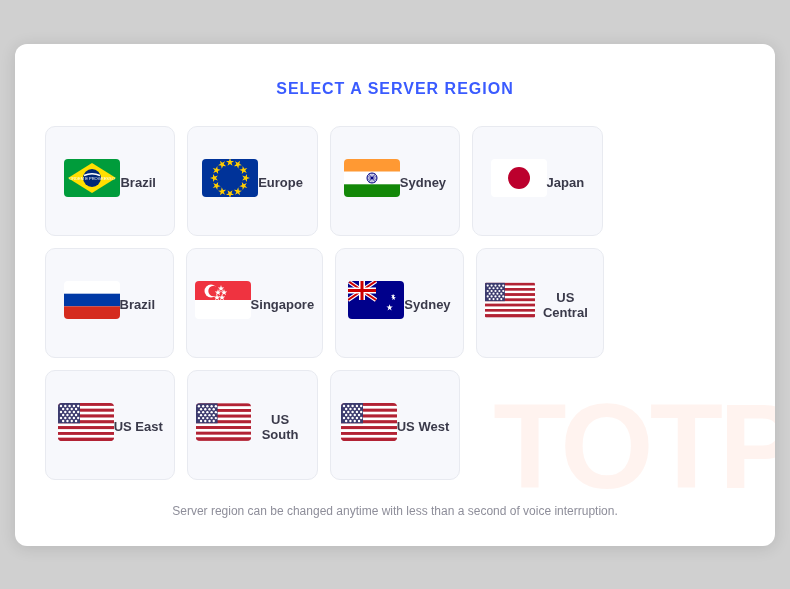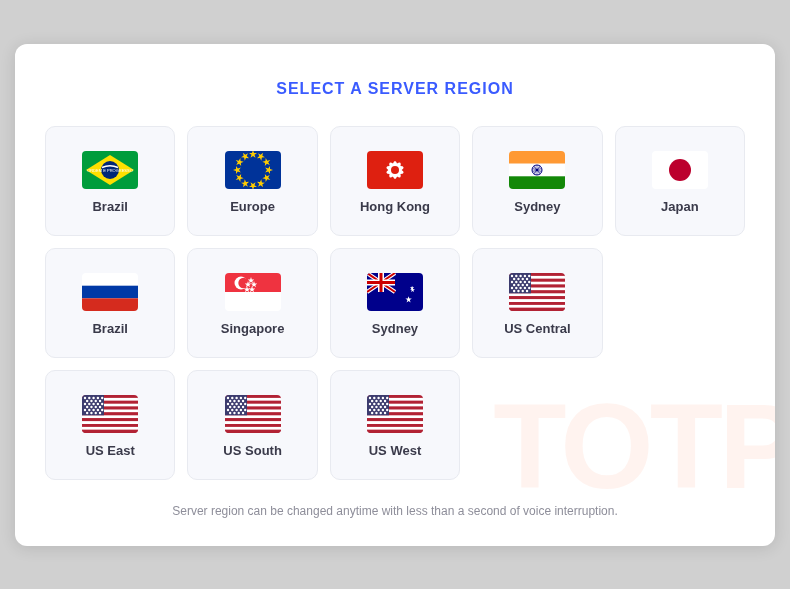--- a/index.html
+++ b/index.html
@@ -57,21 +57,21 @@
       grid-template-columns: repeat(5, 1fr);
       gap: 12px;
       margin-bottom: 20px;
     }
 
     .region-card {
       background: #f7f8fc;
       border: 1.5px solid #e8eaf0;
       border-radius: 10px;
       display: flex;
-      flex-direction: column;
+      flex-direction: row;
       align-items: center;
       justify-content: center;
       padding: 18px 8px 14px;
       cursor: pointer;
       transition: border-color 0.2s, box-shadow 0.2s;
       min-height: 110px;
     }
 
     .flag {
       width: 56px;
@@ -151,38 +151,20 @@
             <polygon points="28,7 29,10 32,10 29.5,11.8 30.5,14.8 28,13 25.5,14.8 26.5,11.8 24,10 27,10" transform="rotate(240,28,19) translate(0,-8)"></polygon>
             <polygon points="28,7 29,10 32,10 29.5,11.8 30.5,14.8 28,13 25.5,14.8 26.5,11.8 24,10 27,10" transform="rotate(270,28,19) translate(0,-8)"></polygon>
             <polygon points="28,7 29,10 32,10 29.5,11.8 30.5,14.8 28,13 25.5,14.8 26.5,11.8 24,10 27,10" transform="rotate(300,28,19) translate(0,-8)"></polygon>
             <polygon points="28,7 29,10 32,10 29.5,11.8 30.5,14.8 28,13 25.5,14.8 26.5,11.8 24,10 27,10" transform="rotate(330,28,19) translate(0,-8)"></polygon>
           </g>
         </svg>
       </div>
       <span class="region-label">Europe</span>
     </div>
 
-    <div class="region-card">
-      <div class="flag">
-        <svg viewBox="0 0 56 38" xmlns="http://www.w3.org/2000/svg">
-          <rect width="56" height="38" fill="#de2010"></rect>
-          <circle cx="28" cy="19" r="12" fill="#de2010" stroke="white" stroke-width="0"></circle>
-
-          <g fill="white" transform="translate(28,19)">
-            <ellipse rx="3" ry="9" transform="rotate(0)"></ellipse>
-            <ellipse rx="3" ry="9" transform="rotate(72)"></ellipse>
-            <ellipse rx="3" ry="9" transform="rotate(144)"></ellipse>
-            <ellipse rx="3" ry="9" transform="rotate(216)"></ellipse>
-            <ellipse rx="3" ry="9" transform="rotate(288)"></ellipse>
-          </g>
-          <circle cx="28" cy="19" r="4" fill="#de2010"></circle>
-        </svg>
-      </div>
-      <span class="region-label">Hong Kong</span>
-    </div>
 
     <div class="region-card">
       <div class="flag">
         <svg viewBox="0 0 56 38" xmlns="http://www.w3.org/2000/svg">
           <rect width="56" height="12.7" fill="#ff9933"></rect>
           <rect y="12.7" width="56" height="12.6" fill="#ffffff"></rect>
           <rect y="25.3" width="56" height="12.7" fill="#138808"></rect>
           <circle cx="28" cy="19" r="5" fill="none" stroke="#000080" stroke-width="1"></circle>
           <circle cx="28" cy="19" r="1.2" fill="#000080"></circle>
 

